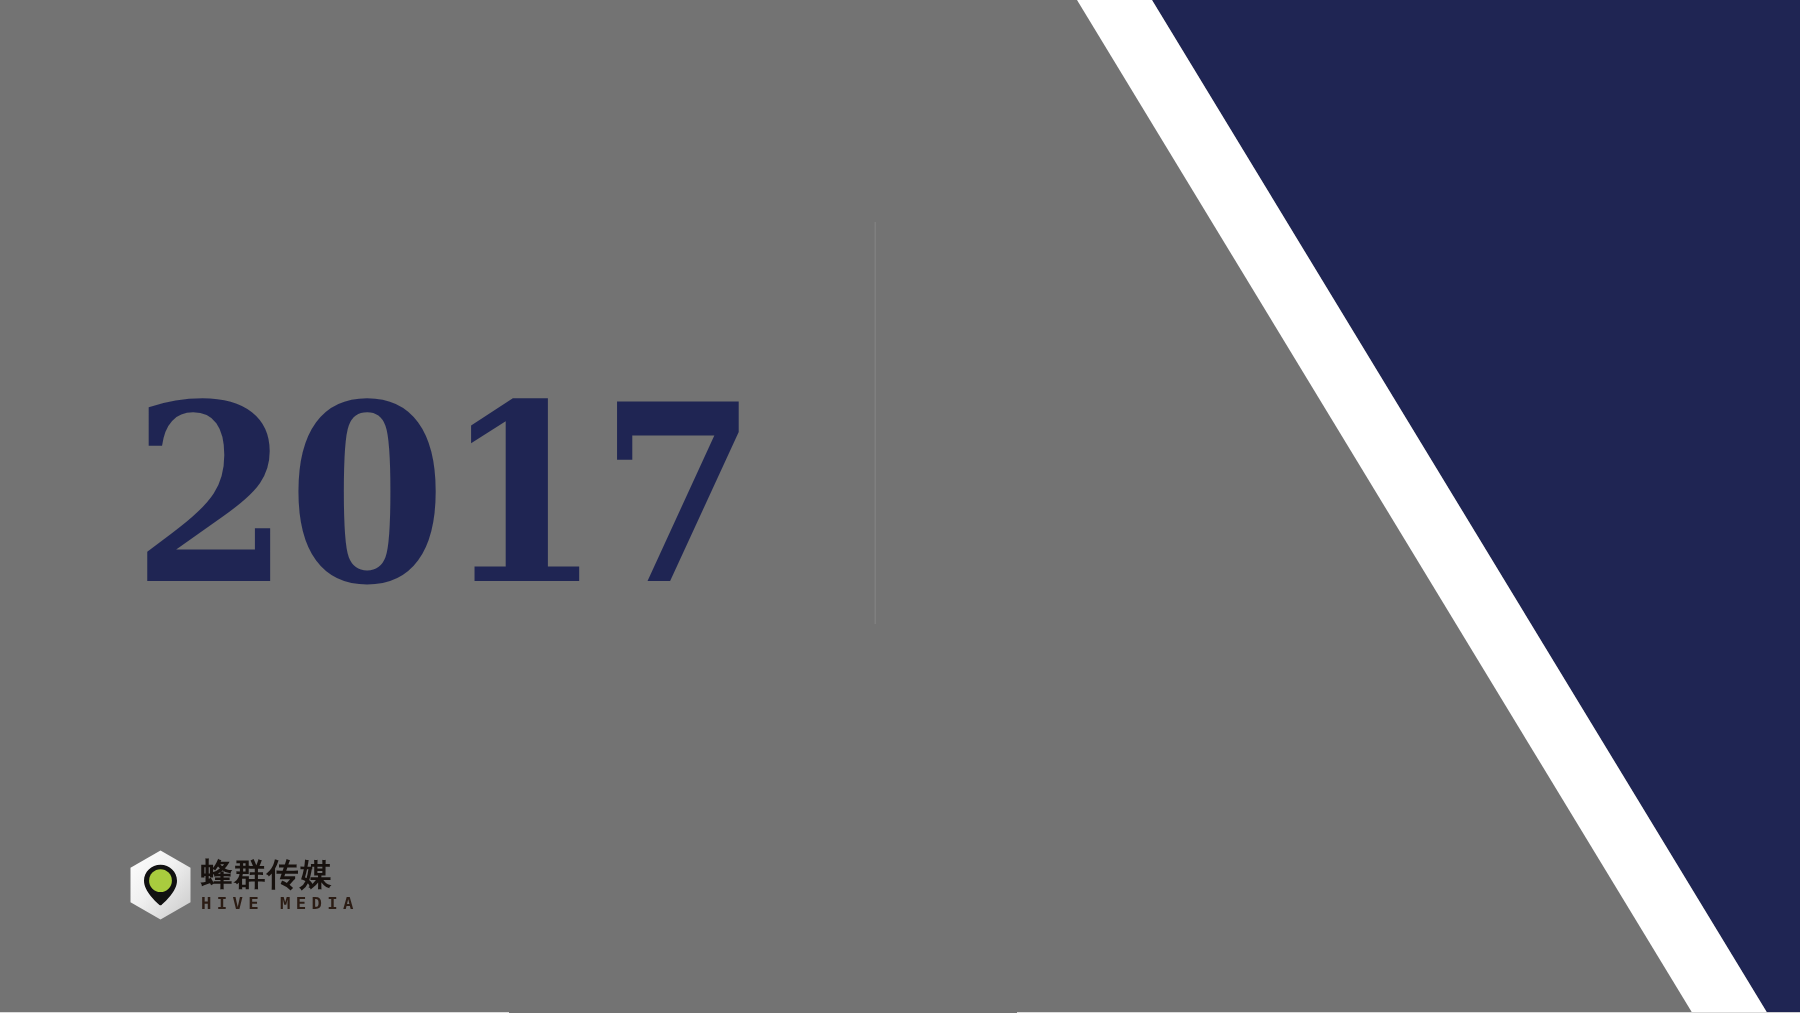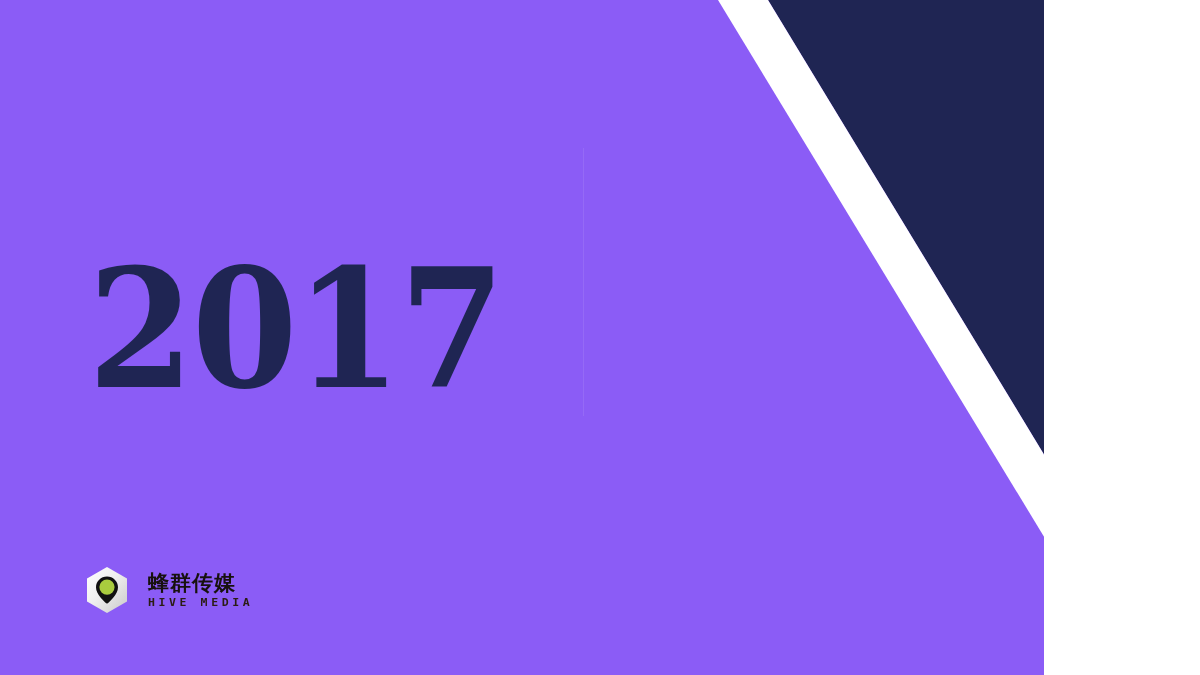--- a/index.html
+++ b/index.html
@@ -7,24 +7,24 @@
     margin: 0;
     padding: 0;
     background: #ffffff;
   }
   body {
     font-family: "Liberation Sans", "DejaVu Sans", sans-serif;
   }
 
   #slide {
     position: relative;
-    width: 1044px;
+    width: 1200px;
     height: 675px;
     overflow: hidden;
-    background: #8b5cf6;
+    background: #737373;
   }
 
   
   .band {
     position: absolute;
     top: 0;
     left: 0;
     width: 1200px;
     height: 675px;
     pointer-events: none;
@@ -82,21 +82,21 @@
     text-shadow: 2px 2px 2px rgba(90, 35, 18, 0.30);
   }
 
   
   .logo {
     position: absolute;
     left: 84px;
     top: 566px;
     display: flex;
     align-items: center;
-    gap: 18px;
+    gap: 4px;
   }
 
   .logo-mark {
     width: 46px;
     height: 48px;
     flex: 0 0 auto;
     display: block;
   }
 
   .logo-wordmark {

